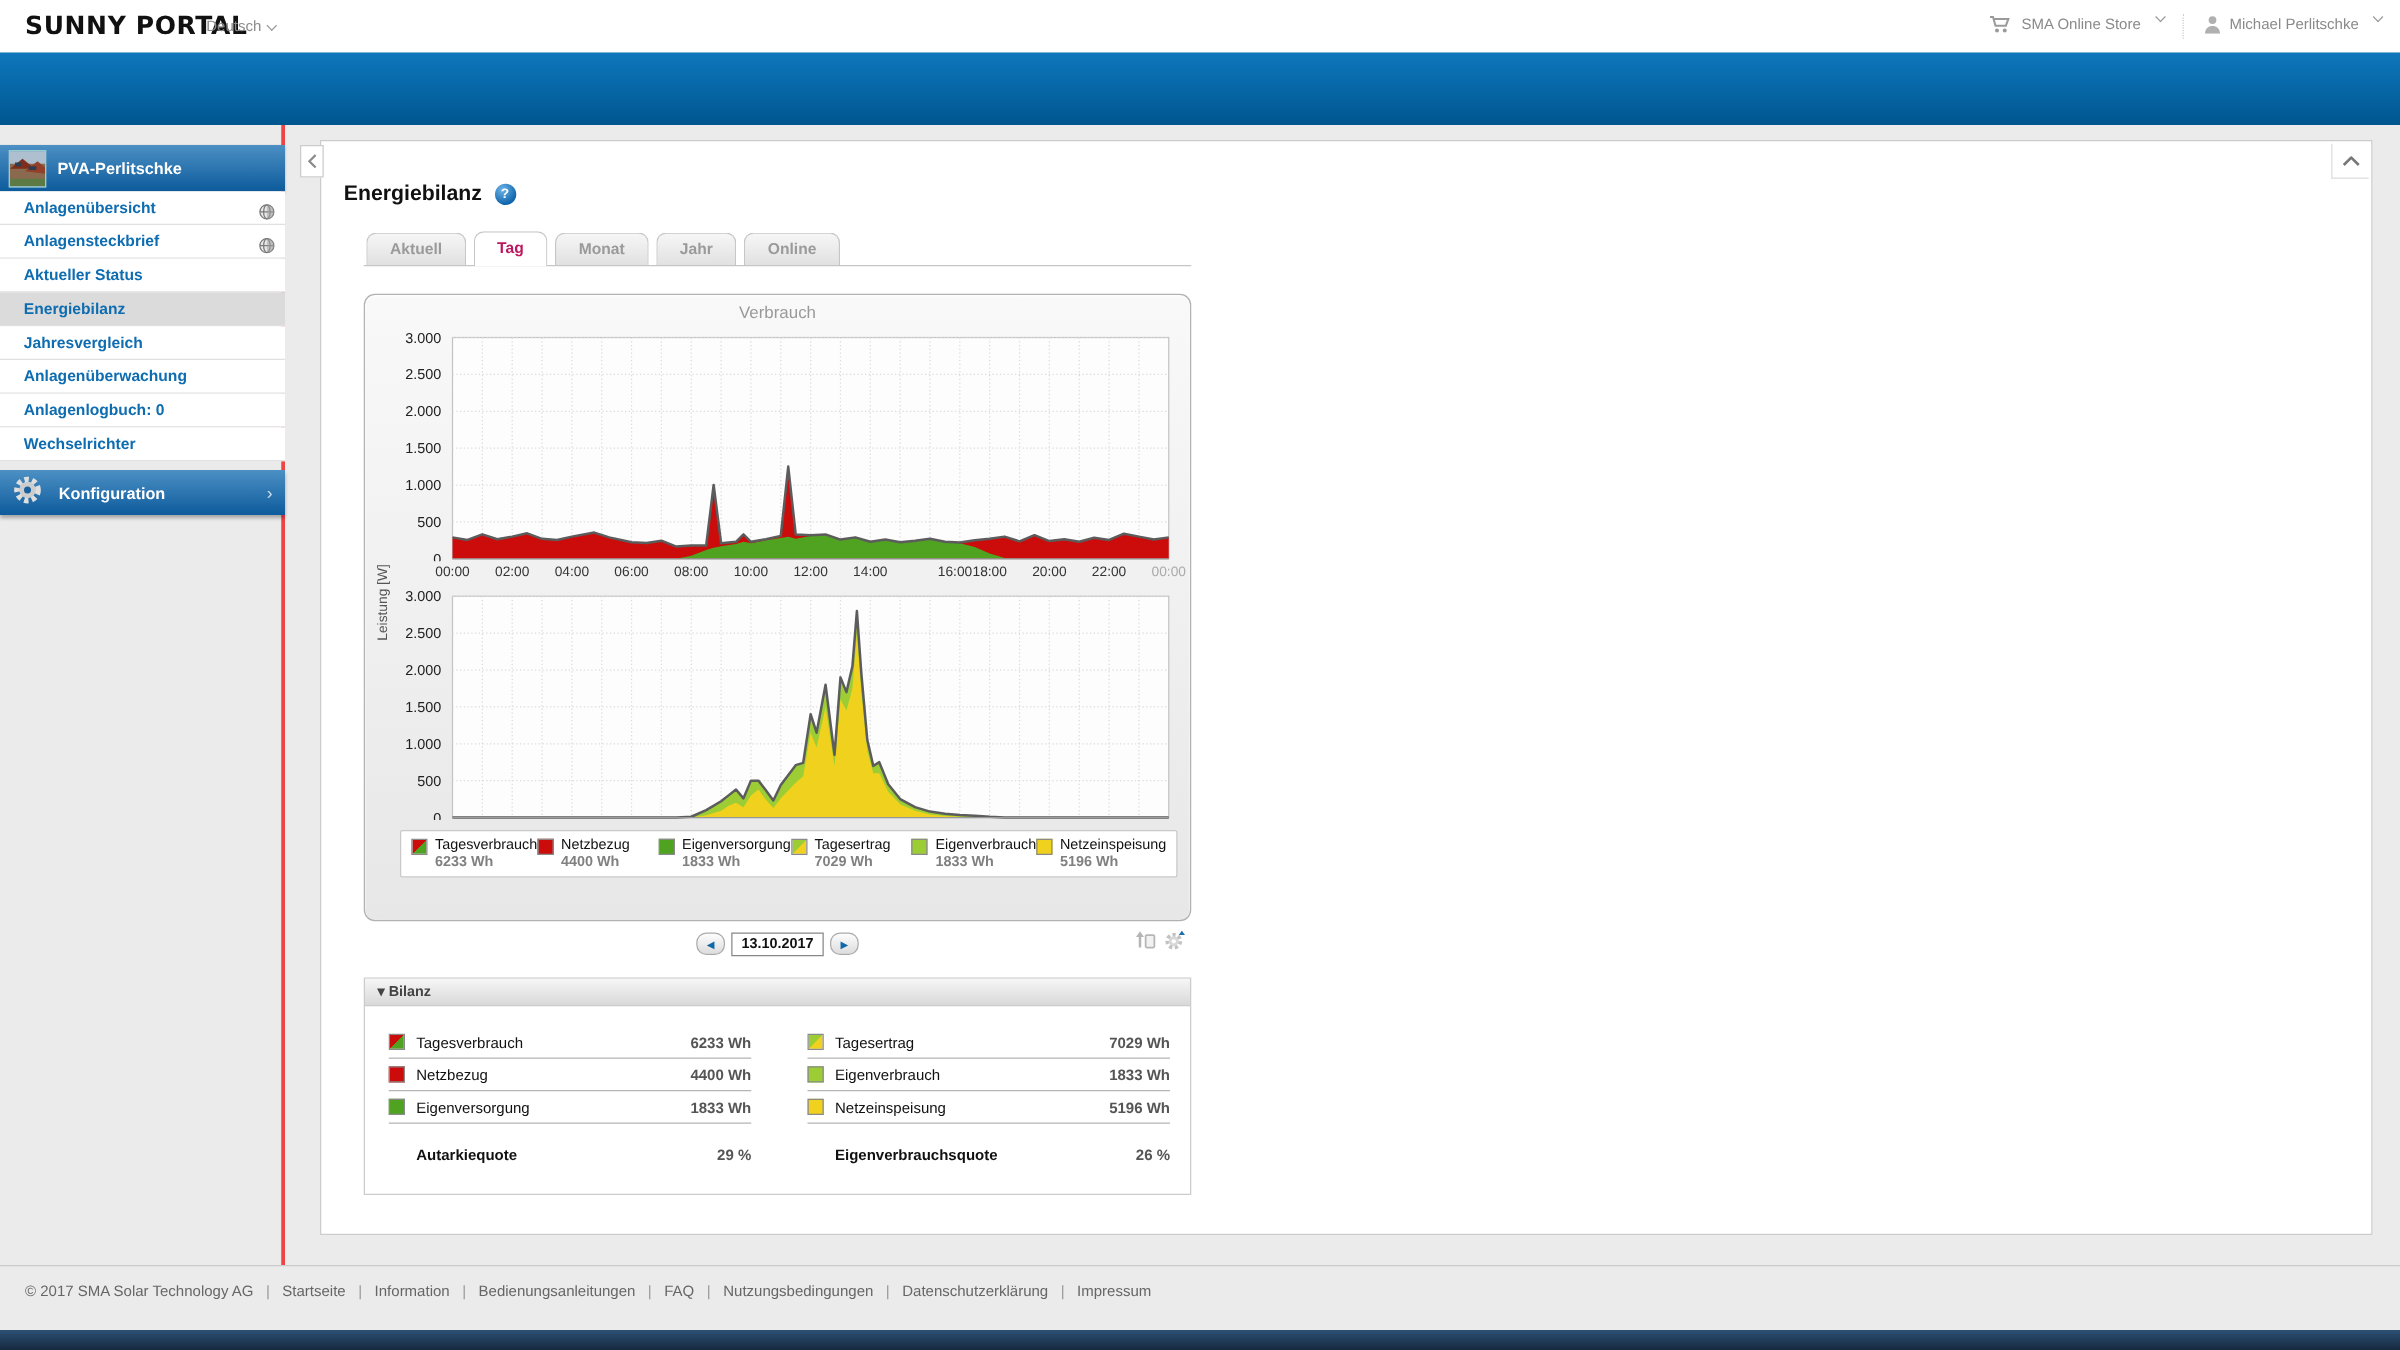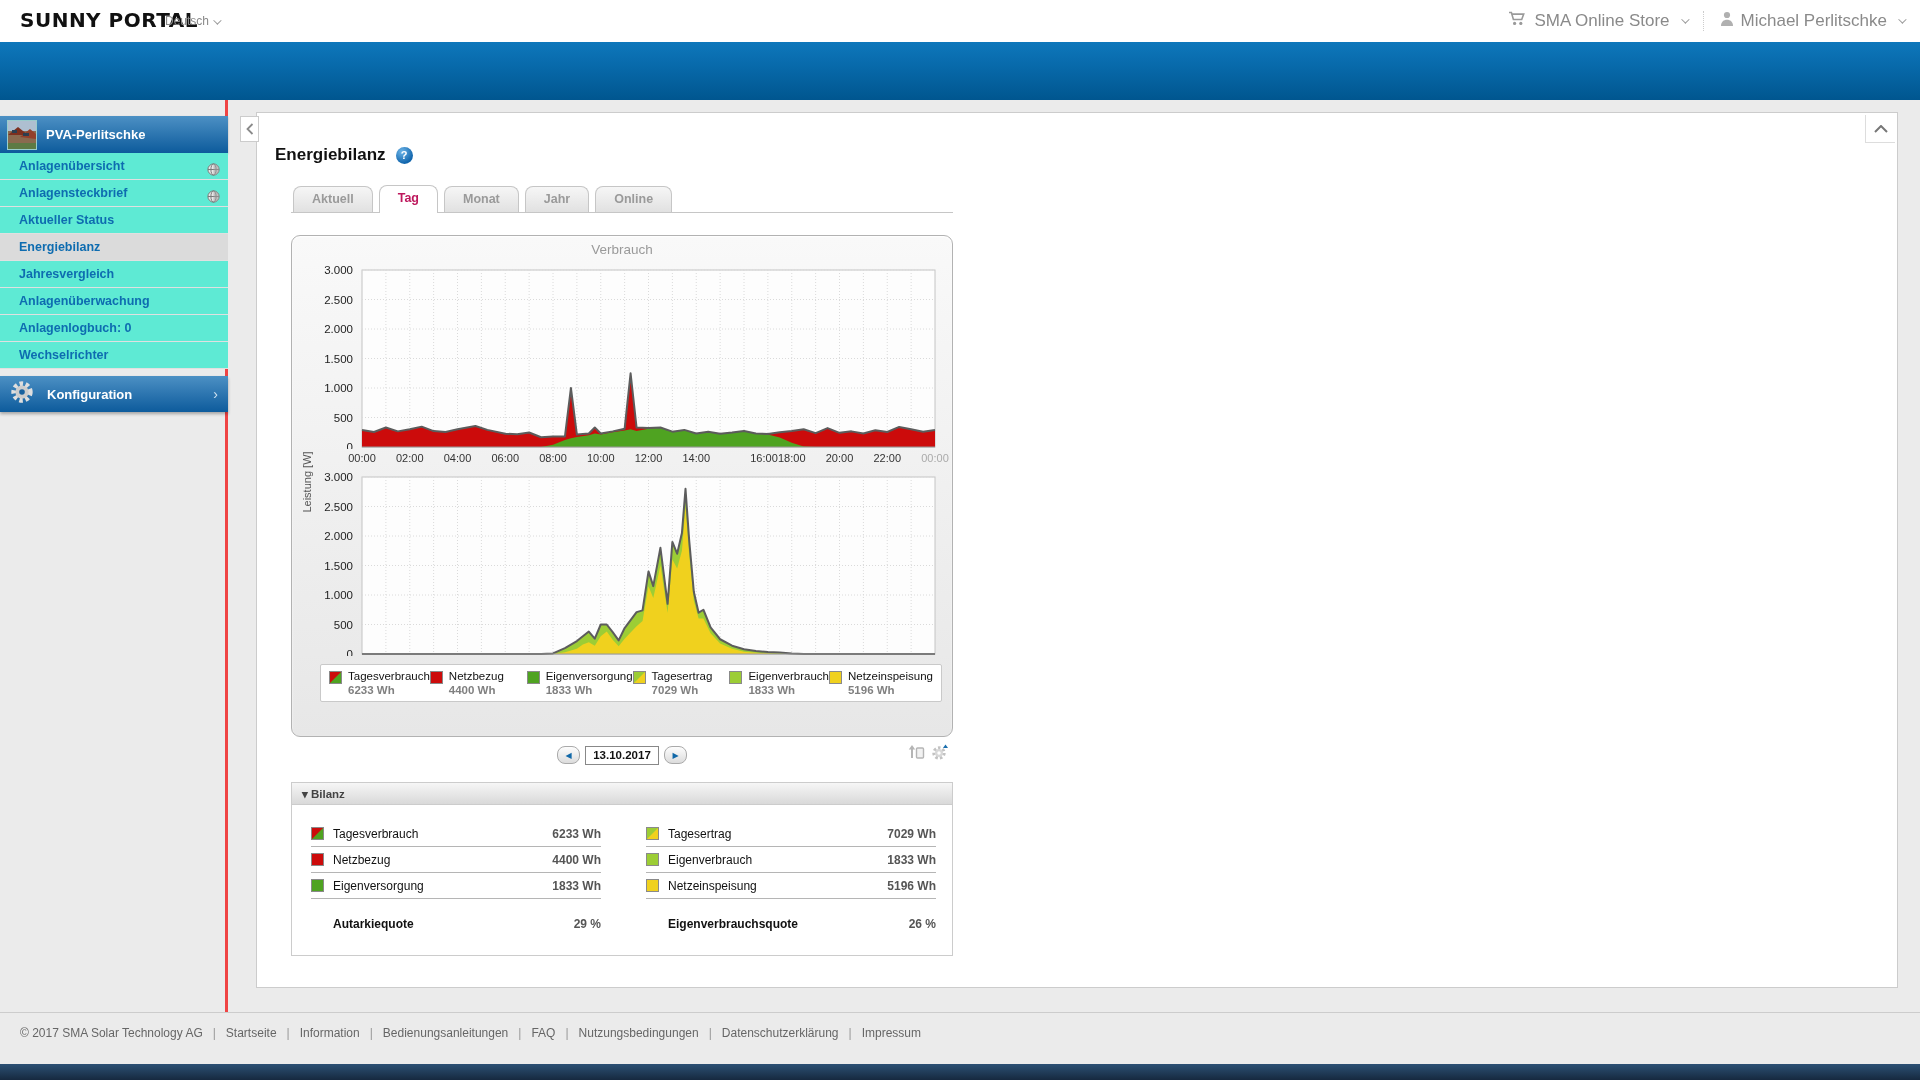--- a/index.html
+++ b/index.html
@@ -5,40 +5,40 @@
   * { box-sizing: border-box; margin: 0; padding: 0; }
   html,body { width:1920px; height:1080px; overflow:hidden; background:#ebebeb;
               font-family:"Liberation Sans", sans-serif; }
 
   
   .topbar { position:absolute; left:0; top:0; width:1920px; height:42px; background:#ffffff; }
   .logo { position:absolute; left:20px; top:8px; font-family:"DejaVu Sans", sans-serif;
           font-weight:bold; font-size:20px; letter-spacing:.5px; color:#111; }
   .lang { position:absolute; left:165px; top:14px; font-size:12px; color:#8a8a8a; cursor:pointer; }
   .top-right { position:absolute; right:16px; top:0; height:42px; display:flex; align-items:center; gap:10px; }
-  .top-item { display:flex; align-items:center; gap:7px; font-size:17px; color:#8a8a8a; cursor:pointer; }
+  .top-item { display:flex; gap:7px; font-size:12px; color:#8a8a8a; cursor:pointer; }
   .top-sep { width:1px; height:20px; border-left:1px dotted #ccc; margin:0 6px; }
   .chev { display:inline-block; width:6px; height:6px; border-right:1px solid #9a9a9a;
           border-bottom:1px solid #9a9a9a; transform:rotate(45deg) translateY(-2px); margin-left:4px; }
 
   
   .banner { position:absolute; left:0; top:42px; width:1920px; height:58px;
             background:linear-gradient(180deg,#0e77bb 0%,#086aab 40%,#00568f 100%); }
 
   
   .side-wrap { position:absolute; left:0; top:100px; width:228px; height:912px;
                border-right:3px solid #ef4444; }
   .plant-head { position:absolute; left:0; top:16px; width:228px; height:37px;
                 background:linear-gradient(180deg,#4c90c4,#0d5b9c); display:flex; align-items:center;
                 cursor:pointer; box-shadow:0 1px 2px rgba(0,0,0,.25); }
   .plant-head .thumb { width:30px; height:30px; margin:0 9px 0 7px; border:1px solid #9cc;
                        background:#7ea7c9; }
   .plant-head span { color:#fff; font-weight:bold; font-size:13px; }
   .side-items { position:absolute; left:0; top:53px; width:228px; }
-  .side-item { height:27px; line-height:26px; padding-left:19px; background:#5eead4;
+  .side-item { height:27px; line-height:26px; padding-left:19px; background:#ffffff;
                border-bottom:1px solid #e0e0e0; color:#0e6cb0; font-weight:bold; font-size:12.5px;
                cursor:pointer; position:relative; }
   .side-item.selected { background:#dbdbdb; }
   .side-item .globe { position:absolute; right:8px; top:6px; }
   .config-bar { position:absolute; left:0; top:276px; width:228px; height:36px;
                 background:linear-gradient(180deg,#4c90c4,#0d5b9c); display:flex; align-items:center;
                 cursor:pointer; box-shadow:0 2px 3px rgba(0,0,0,.3); }
   .config-bar .label { color:#fff; font-weight:bold; font-size:13px; margin-left:12px; }
   .config-bar .arrow { margin-left:auto; margin-right:10px; color:#cfe2f0; font-size:14px; }
 

